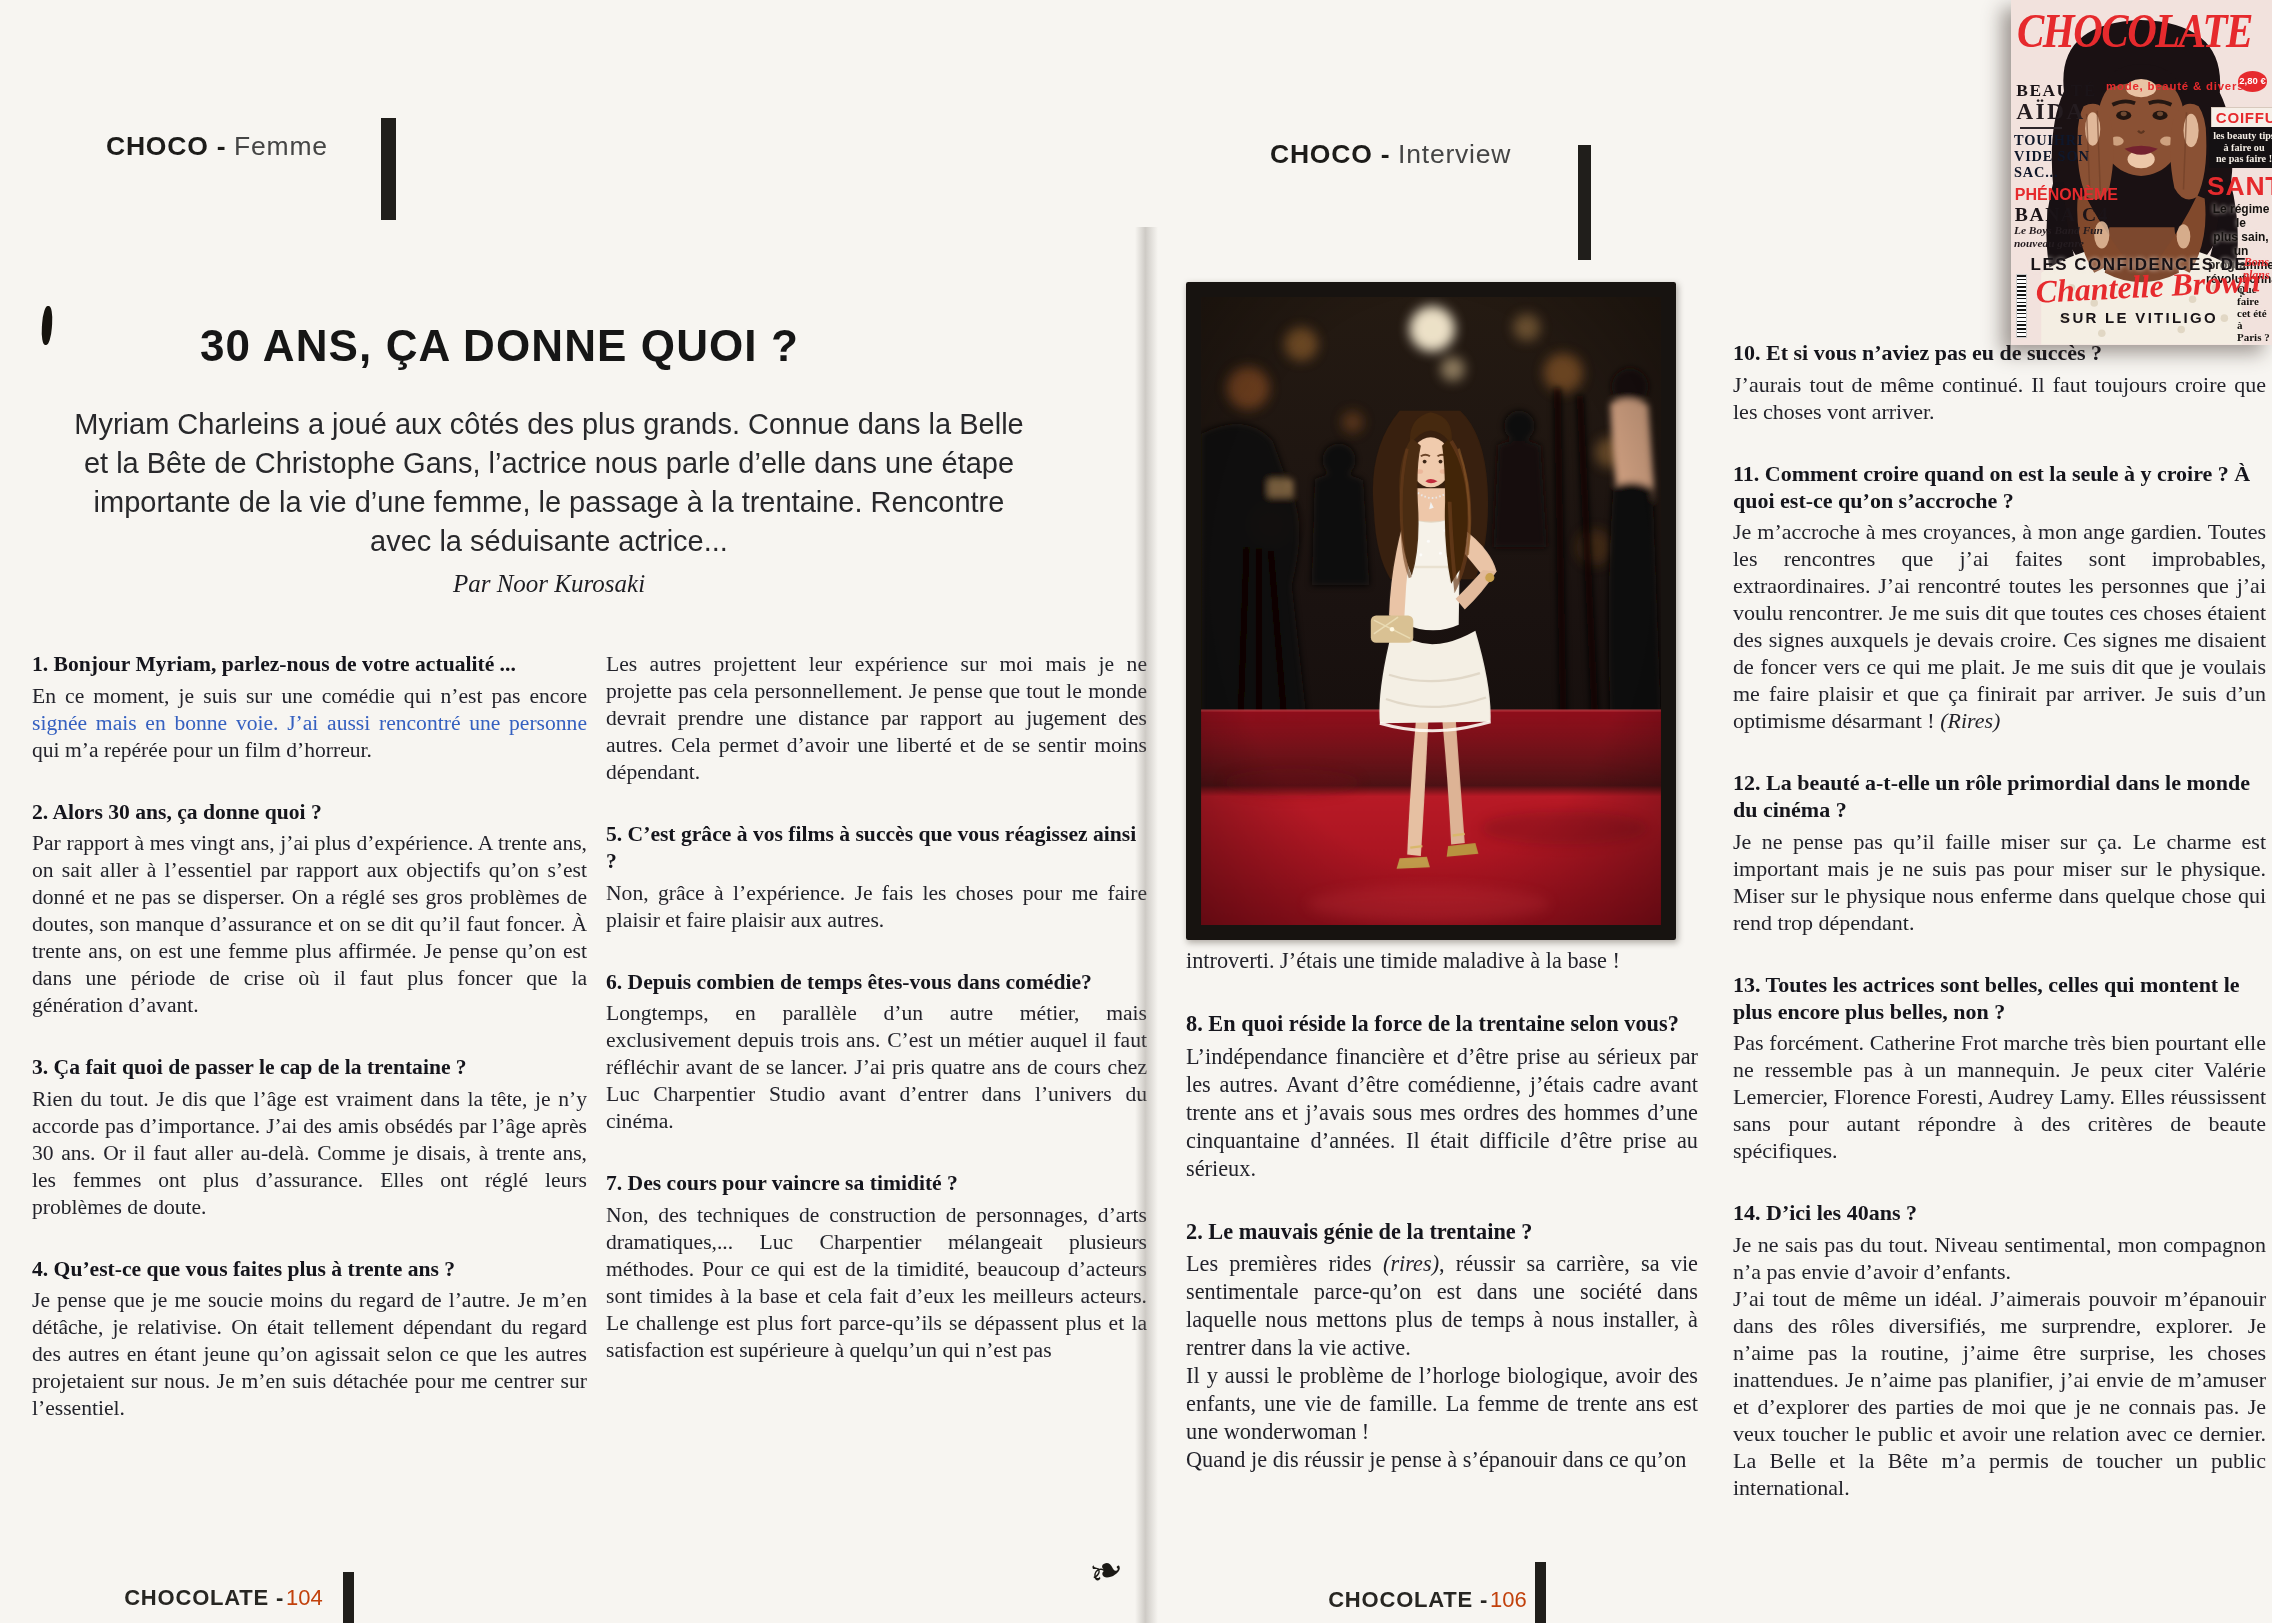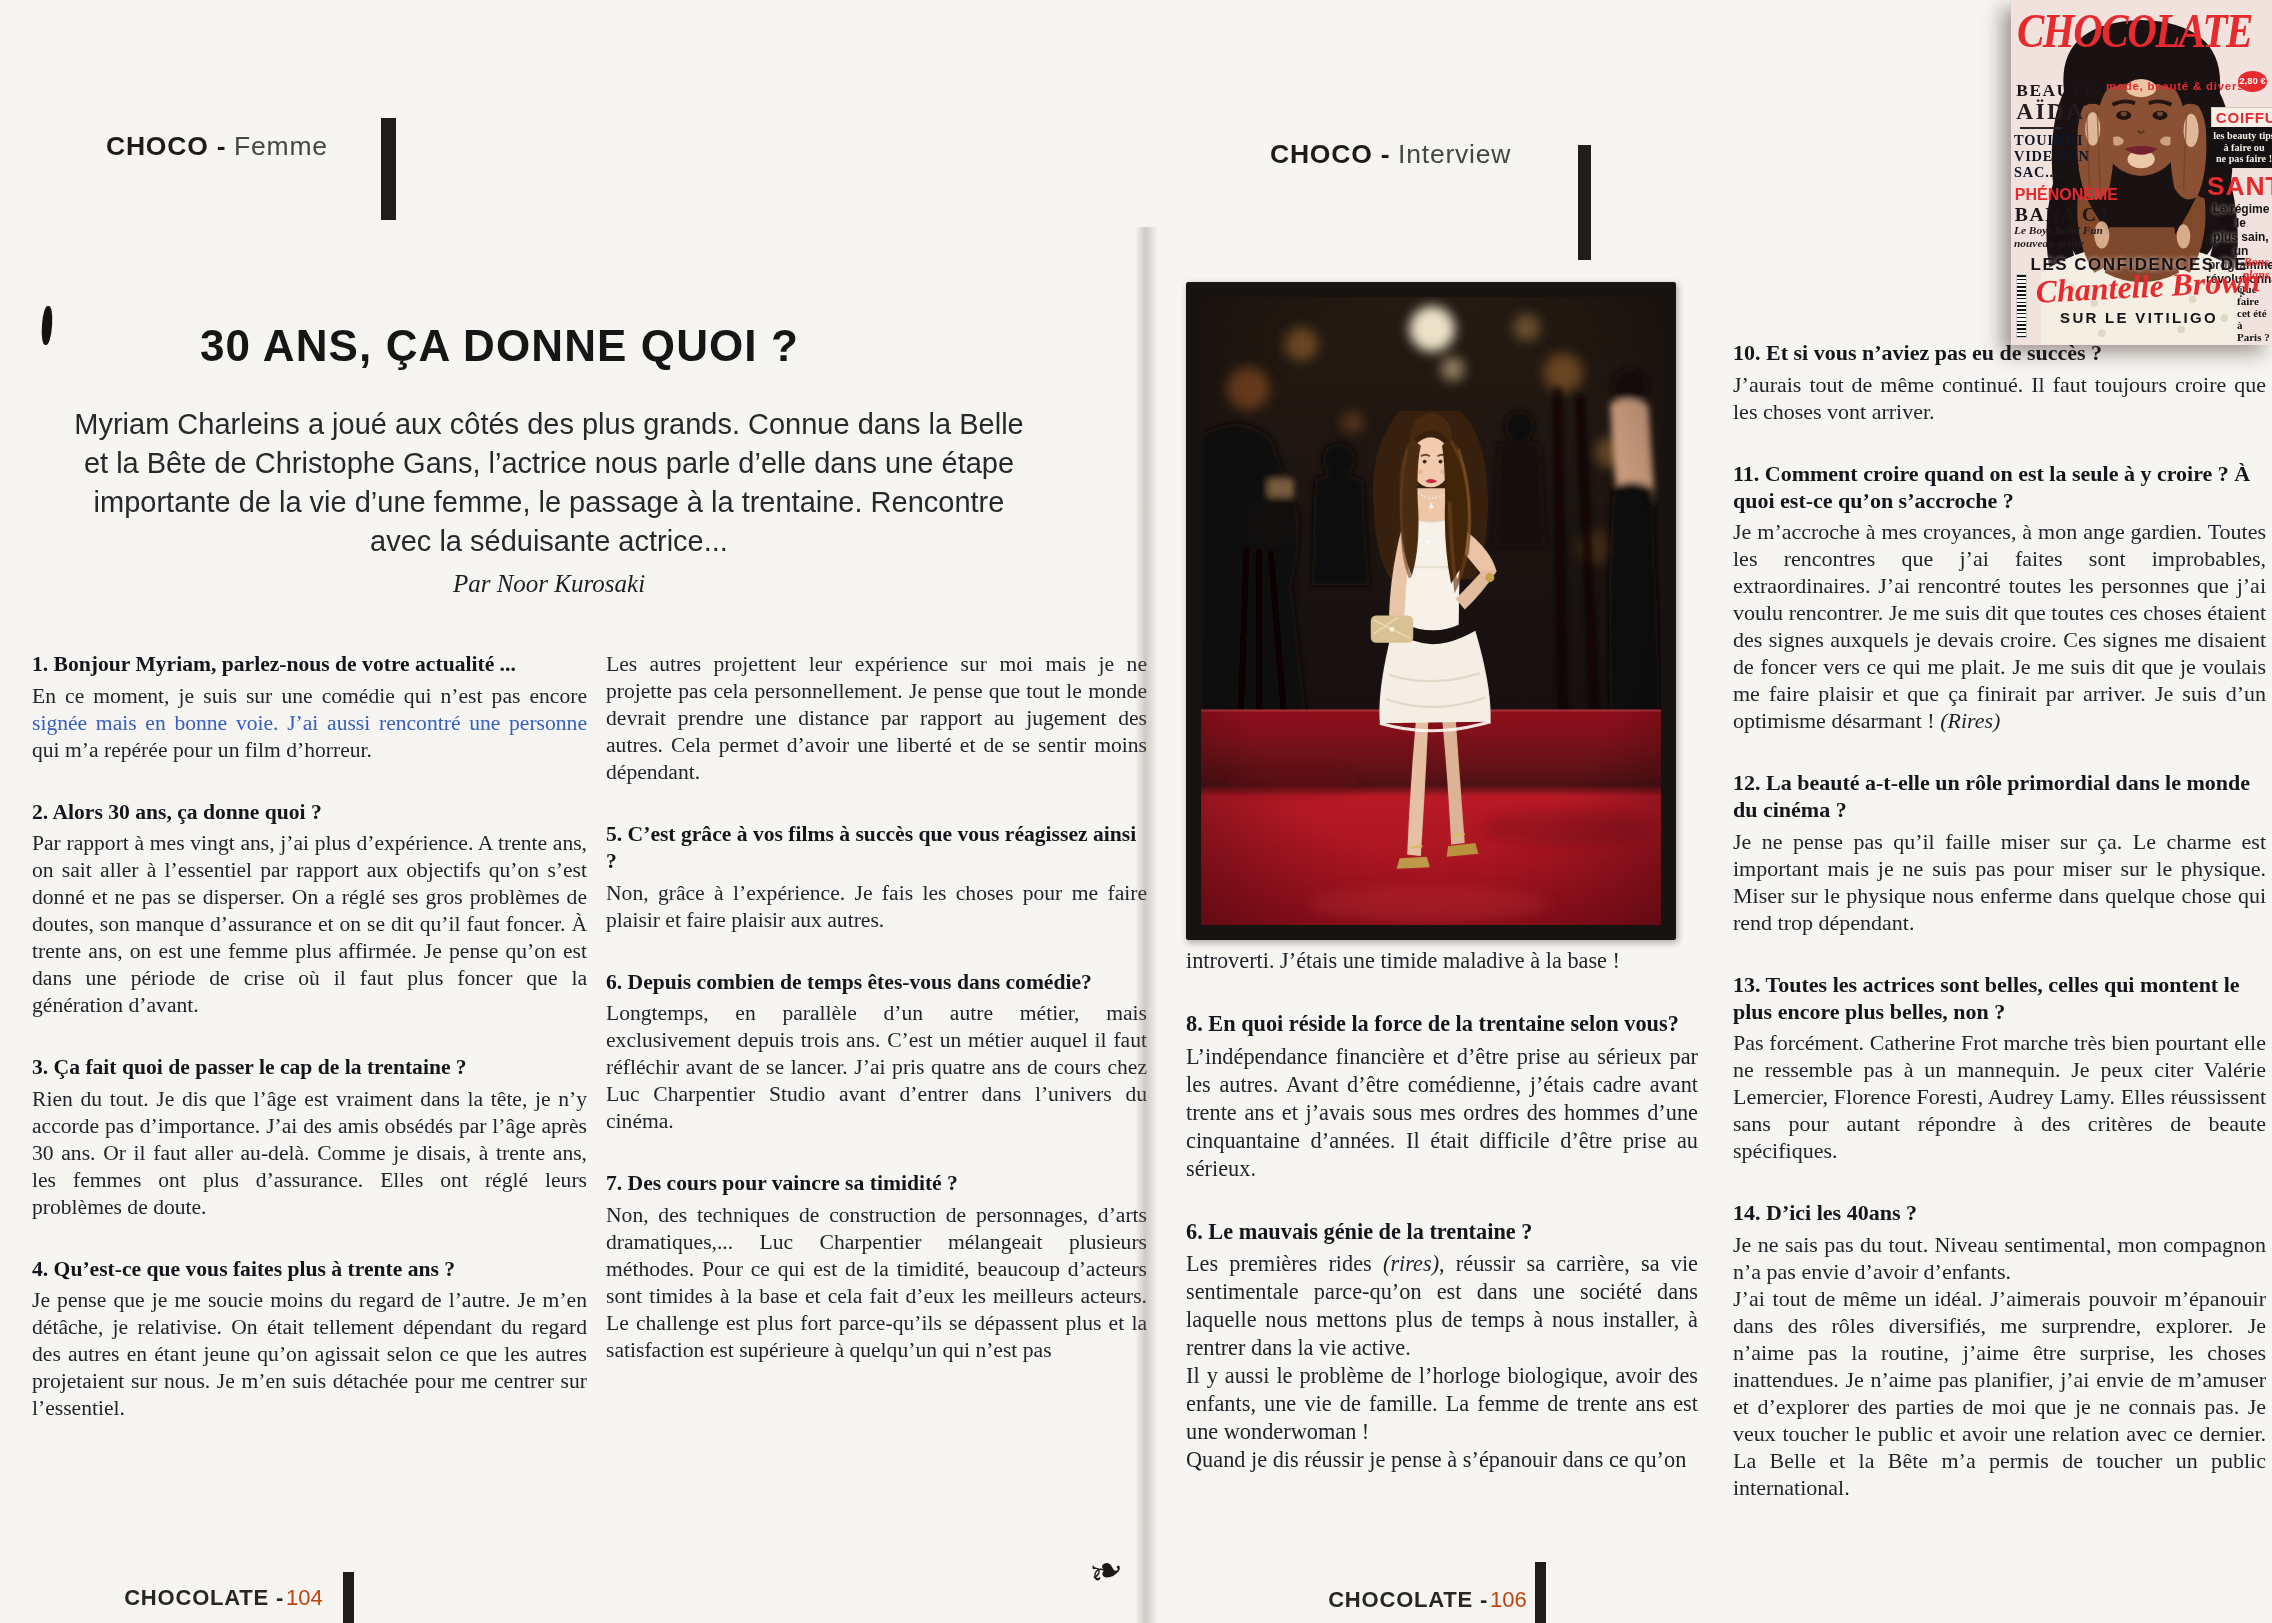--- a/index.html
+++ b/index.html
@@ -281,21 +281,21 @@
         <path d="M340 200 Q360 260 352 340" stroke="#8c5a28" stroke-width="3" fill="none" opacity=".6"></path>
       </g>
       <rect width="607" height="828" fill="url(#vign)"></rect>
     </svg>
   </figure>
 
   <div id="midcol" class="col">
       <p class="a"><span>introverti. J’étais une timide maladive à la base !</span></p>
       <p class="q"><span>8. En quoi réside la force de la trentaine selon vous?</span></p>
       <p class="a"><span>L’indépendance financière et d’être prise au sérieux par les autres. Avant d’être comédienne, j’étais cadre avant trente ans et j’avais sous mes ordres des hommes d’une cinquantaine d’années. Il était difficile d’être prise au sérieux.</span></p>
-      <p class="q"><span>6. Le mauvais génie de la trentaine ?</span></p>
+      <p class="q"><span>2. Le mauvais génie de la trentaine ?</span></p>
       <p class="a"><span>Les premières rides </span><span class="i">(rires)</span><span>, réussir sa carrière, sa vie sentimentale parce-qu’on est dans une société dans laquelle nous mettons plus de temps à nous installer, à rentrer dans la vie active.</span></p>
       <p class="a"><span>Il y aussi le problème de l’horloge biologique, avoir des enfants, une vie de famille. La femme de trente ans est une wonderwoman !</span></p>
       <p class="a"><span>Quand je dis réussir je pense à s’épanouir dans ce qu’on</span></p>
     </div>
   <div id="rightcol" class="col">
       <p class="q"><span>10. Et si vous n’aviez pas eu de succès ?</span></p>
       <p class="a"><span>J’aurais tout de même continué. Il faut toujours croire que les choses vont arriver.</span></p>
       <p class="q"><span>11. Comment croire quand on est la seule à y croire ? À quoi est-ce qu’on s’accroche ?</span></p>
       <p class="a"><span>Je m’accroche à mes croyances, à mon ange gardien. Toutes les rencontres que j’ai faites sont improbables, extraordinaires. J’ai rencontré toutes les personnes que j’ai voulu rencontrer. Je me suis dit que toutes ces choses étaient des signes auxquels je devais croire. Ces signes me disaient de foncer vers ce qui me plait. Je me suis dit que je voulais me faire plaisir et que ça finirait par arriver. Je suis d’un optimisme désarmant ! </span><span class="i">(Rires)</span></p>
       <p class="q"><span>12. La beauté a-t-elle un rôle primordial dans le monde du cinéma ?</span></p>

